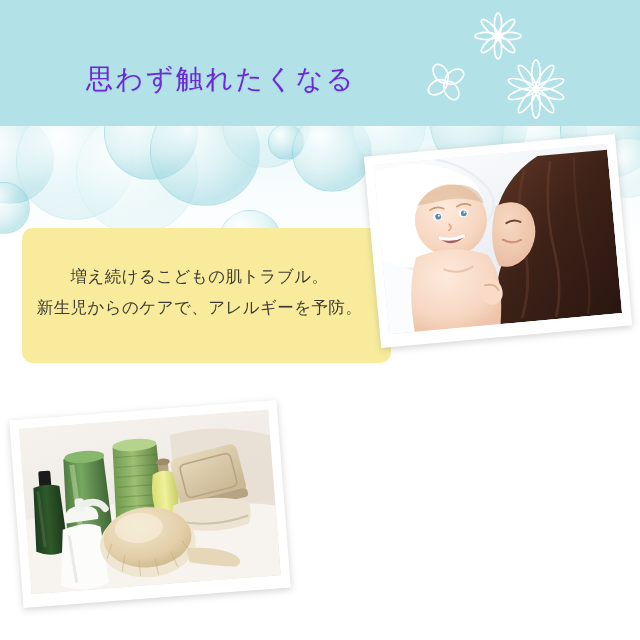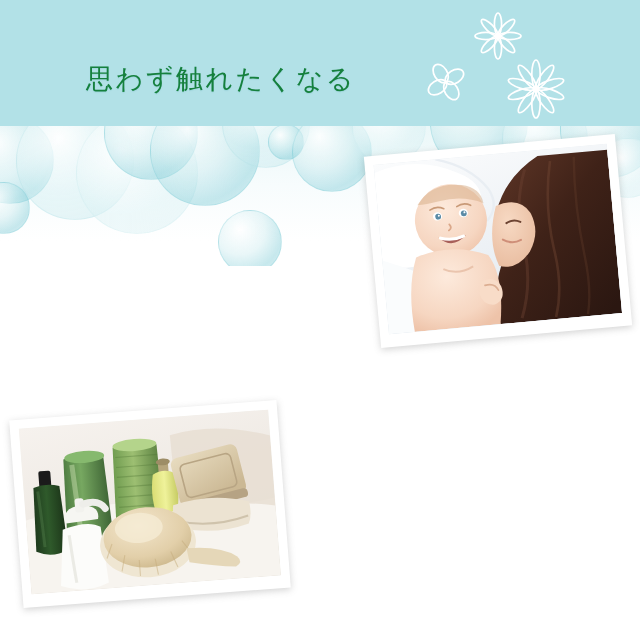--- a/index.html
+++ b/index.html
@@ -29,21 +29,21 @@
     top: 0;
     width: 640px;
     height: 126px;
     background: #b2e1e7;
     overflow: hidden;
   }
   .header-title {
     position: absolute;
     left: 26px;
     top: 24px;
-    color: #15803d;
+    color: #6d28d9;
     font-size: 27px;
     line-height: 37px;
     letter-spacing: 2.5px;
     font-weight: 500;
     white-space: pre;
     text-shadow: 0 1px 1px rgba(120,190,200,0.35);
   }
 
   
   .flower {
@@ -228,20 +228,24 @@
     <div class="bubble" style="left:268px; top:-2px;  width:34px;  height:34px;"></div>
     <div class="bubble" style="left:292px; top:-14px; width:78px;  height:78px;"></div>
     <div class="bubble faint" style="left:352px; top:-36px; width:72px;  height:72px;"></div>
     <div class="bubble" style="left:218px; top:84px;  width:62px;  height:62px;"></div>
     <div class="bubble" style="left:430px; top:-52px; width:96px;  height:96px;"></div>
     <div class="bubble pale" style="left:502px; top:-30px; width:84px;  height:84px;"></div>
     <div class="bubble" style="left:560px; top:-46px; width:96px;  height:96px;"></div>
     <div class="bubble faint" style="left:598px; top:12px;  width:58px;  height:58px;"></div>
   </div>
 
+  <div class="card" id="card-top">
+    <div class="card-text">増え続けるこどもの肌トラブル。
+新生児からのケアで、アレルギーを予防。</div>
+  </div>
 
   <div class="photo" id="photo-baby">
     <div class="photo-inner">
       <svg class="scene" viewBox="0 0 234 170" preserveAspectRatio="xMidYMid slice">
         <defs>
           <linearGradient id="bedg" x1="0" y1="0" x2="0.4" y2="1">
             <stop offset="0%" stop-color="#fbfcfd"></stop>
               <stop offset="100%" stop-color="#e4eaf0"></stop>
           </linearGradient>
           <linearGradient id="hairg" x1="0.1" y1="0" x2="0.9" y2="1">

